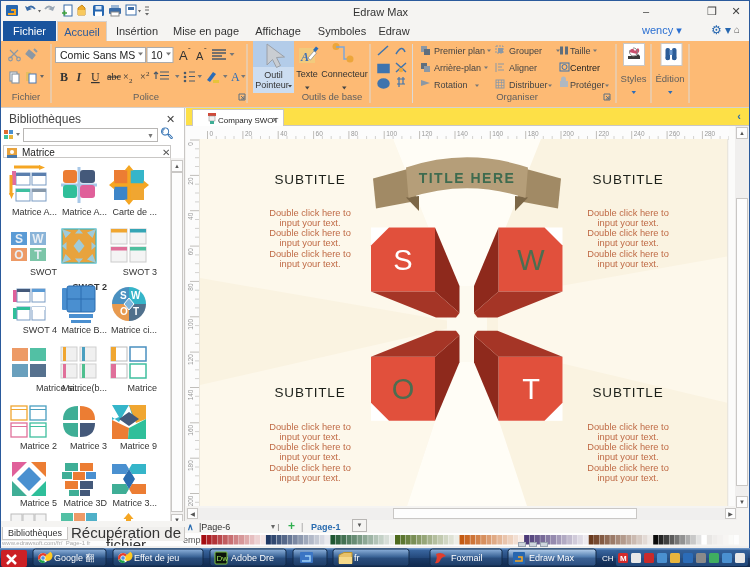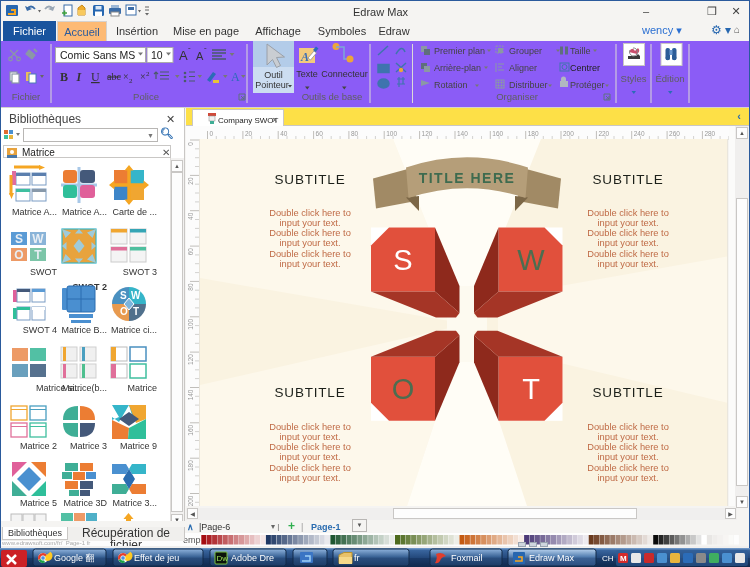--- a/index.html
+++ b/index.html
@@ -11,21 +11,21 @@
 
 #titlebar { left:1px; top:1px; width:748px; height:20px; background:#f5f4f2; }
 #apptitle { position:absolute; top:5px; left:352px; width:120px; font-size:11px; color:#333; }
 .winbtn { position:absolute; top:2px; width:30px; height:16px; color:#444; font-size:11px; text-align:center; line-height:16px; }
 
 #menubar { left:1px; top:21px; width:748px; height:20px; background:#f5f4f2; }
 .mtab { position:absolute; top:0; height:20px; line-height:20px; font-size:11px; color:#333; text-align:center; }
 #tab-fichier { left:2px; width:53px; background:#19549e; color:#fff; }
 #tab-accueil { background:#fdba74; color:#2a5a9c; border:1px solid #d5d2cf; border-bottom:none; }
 
-#ribbon { left:1px; top:41px; width:748px; height:67px; background:#8b5cf6; border-bottom:1px solid #d5d2cf; }
+#ribbon { left:1px; top:41px; width:748px; height:67px; background:#fdba74; border-bottom:1px solid #d5d2cf; }
 
 #leftpanel { left:1px; top:108px; width:184px; height:419px; background:#fff; border-right:1px solid #c9c7c5; }
 #lp-title { position:absolute; left:8px; top:4px; font-size:12px; color:#444; }
 #lp-search { position:absolute; left:22px; top:20px; width:135px; height:14px; background:#fff; border:1px solid #b8b6b4; }
 #lp-matrice { position:absolute; left:2px; top:37px; width:168px; height:13px; border:1px solid #c9c7c5; background:#fff; font-size:10px; color:#222; }
 .lib-label { position:absolute; font-size:9px; color:#333; text-align:right; width:56px; }
 .lib-ic { position:absolute; width:40px; height:40px; }
 
 #doctabrow { left:186px; top:108px; width:563px; height:18px; background:#fde047; border-bottom:1px solid #c9c7c5; }
 #doctab { position:absolute; left:6px; top:1px; width:92px; height:17px; background:#fff; border:1px solid #c9c7c5; border-bottom:none; font-size:10px; color:#222; line-height:16px; }
@@ -867,21 +867,21 @@
         <rect x="701.6" y="1" width="5.0" height="9.5" fill="#ffffff"></rect>
         <rect x="707.0" y="1" width="5" height="9.5" fill="#e8e6e4"></rect>
         <rect x="712.4" y="1" width="5" height="9.5" fill="#efedeb"></rect>
         <rect x="717.8" y="1" width="5" height="9.5" fill="#f3f1ef"></rect>
         <rect x="723.2" y="1" width="5" height="9.5" fill="#f7f5f3"></rect>
         <rect x="728.5" y="1" width="5" height="9.5" fill="#fafaf8"></rect>
         <rect x="733.9" y="1" width="5" height="9.5" fill="#fdfdfd"></rect>
       </svg></div>
 <div style="position:absolute;left:0;top:527px;width:185px;height:14px;background:#f0efed;border-right:1px solid #c9c7c5;">
       <div style="position:absolute;left:2px;top:0;width:66px;height:13px;background:#fff;border:1px solid #c9c7c5;border-top:none;font-size:9px;color:#333;text-align:center;line-height:12px;">Bibliothèques</div>
-      <div style="position:absolute;left:70px;top:0;width:112px;height:13px;font-size:12px;color:#333;text-align:center;line-height:12px;">Récupération de fichier</div>
+      <div style="position:absolute;left:70px;top:0;width:112px;height:13px;font-size:15px;color:#333;text-align:center;line-height:12px;">Récupération de fichier</div>
     </div>
     <div class="abs" id="statusline">
       <div style="position:absolute;left:2px;top:-6px;font-size:6px;color:#aaa;font-family:'Liberation Sans',sans-serif;">www.edrawsoft.com/fr/&nbsp;&nbsp;Page-1&nbsp;fr</div>
       <div style="position:absolute;left:518px;top:-4px;width:8px;height:5px;background:#cfd6de;border:1px solid #9aa4b0;"></div>
       <div style="position:absolute;left:529px;top:-4px;width:8px;height:5px;background:#cfd6de;border:1px solid #9aa4b0;"></div>
       <div style="position:absolute;left:540px;top:-4px;width:8px;height:5px;background:#cfd6de;border:1px solid #9aa4b0;"></div>
     </div>
 <div class="abs" id="taskbar">
       <svg width="750" height="19" viewBox="0 0 750 19" style="position:absolute;left:0;top:0">
         <defs>

